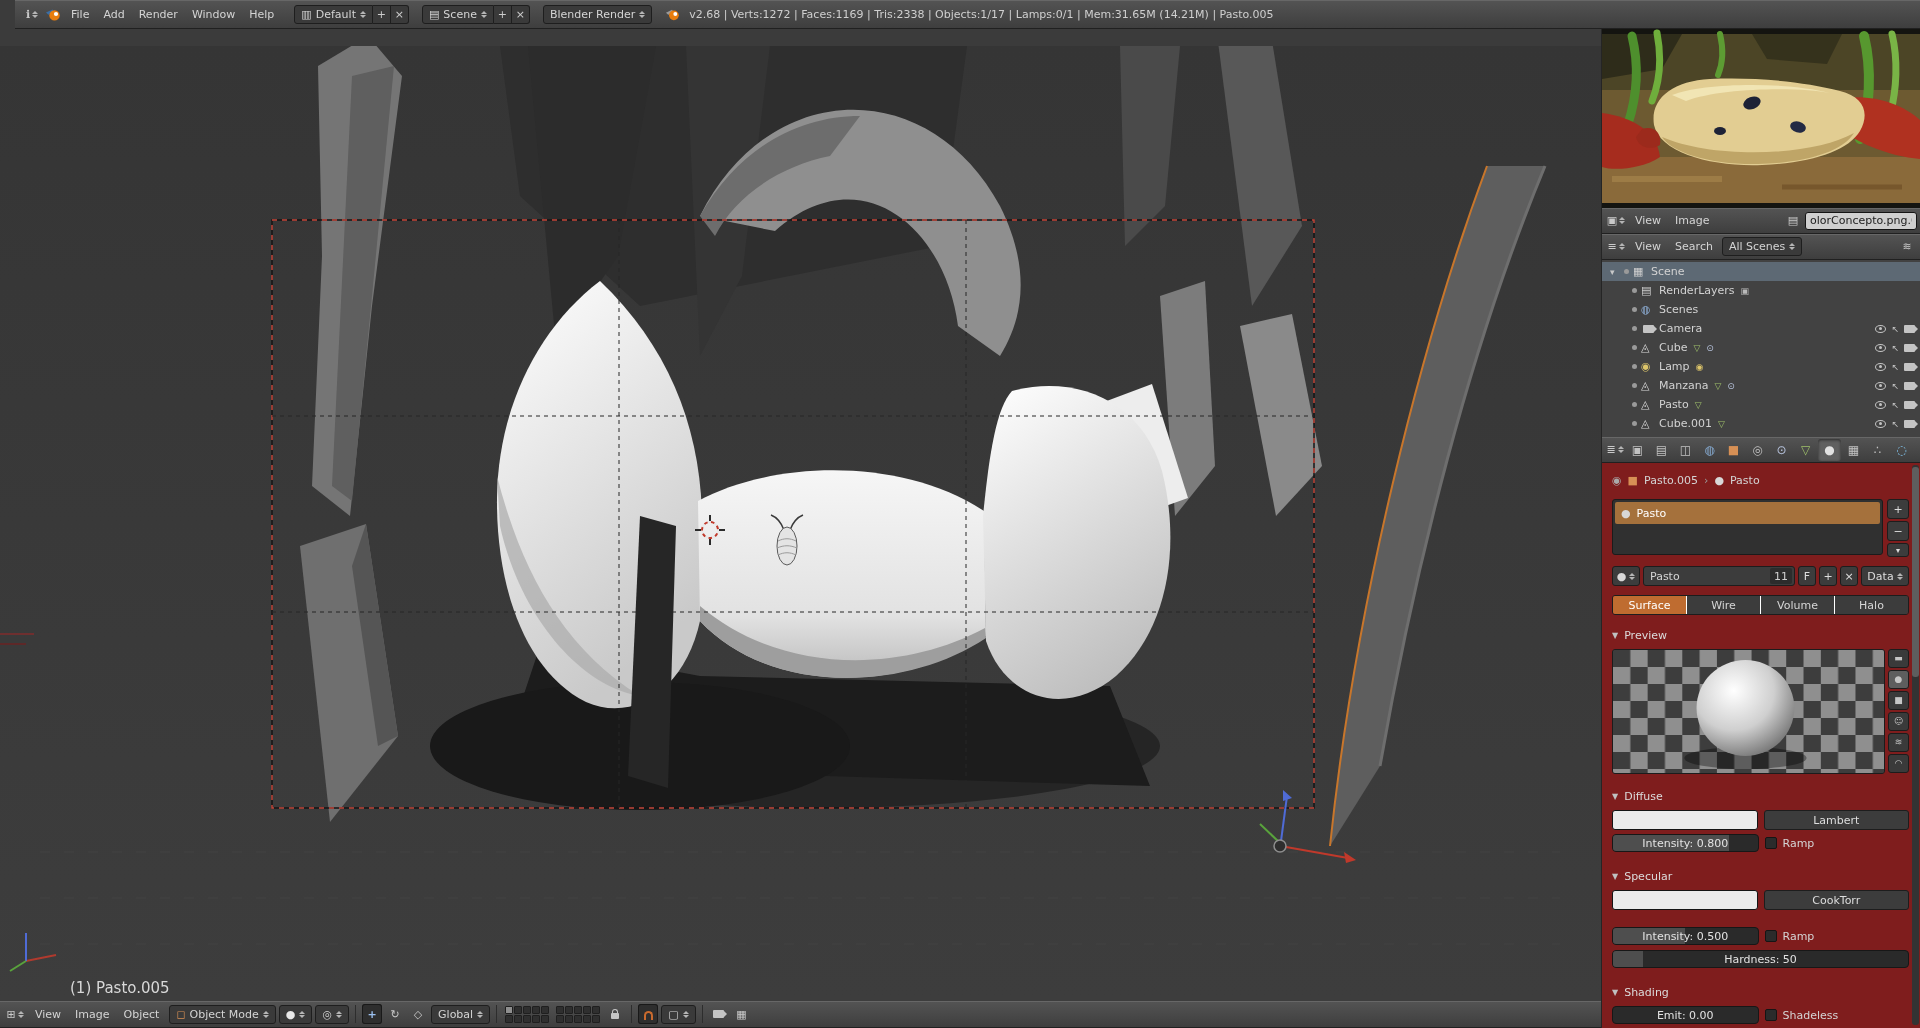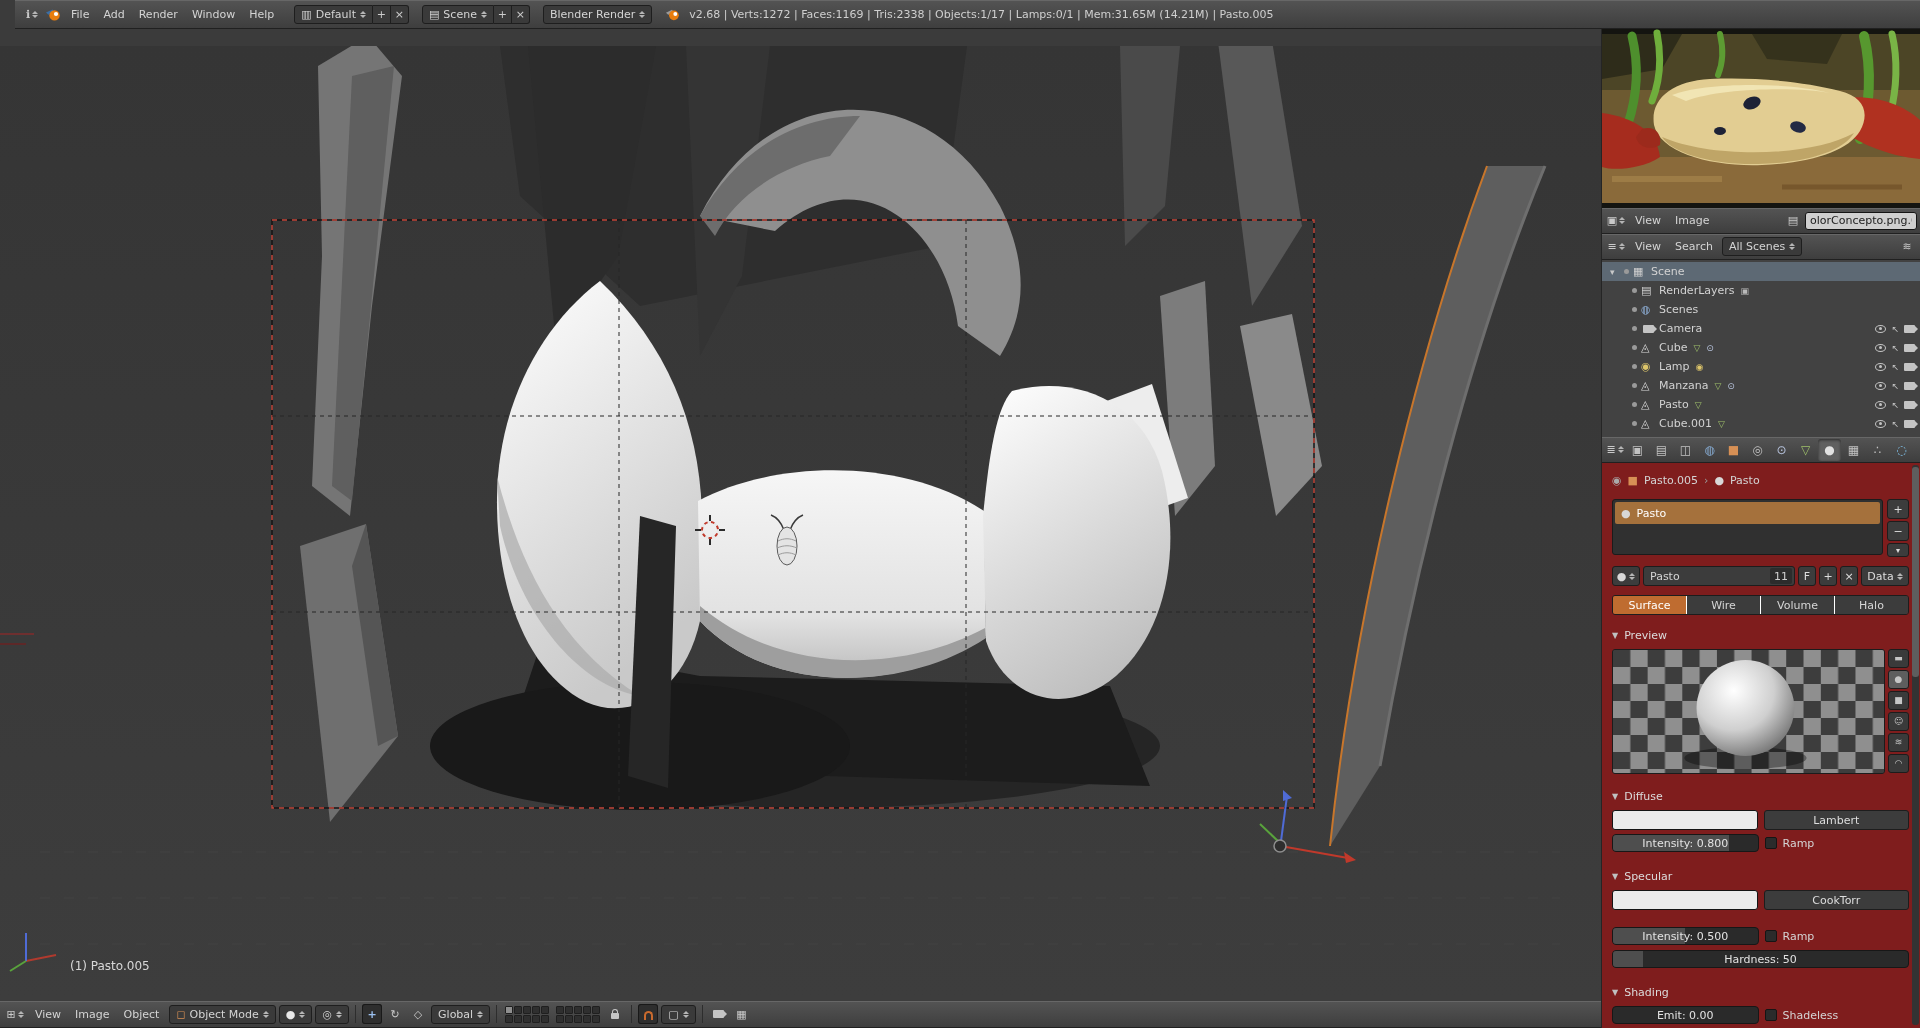--- a/index.html
+++ b/index.html
@@ -24,21 +24,21 @@
 .selwrap{display:inline-flex;align-items:center;margin-left:10px}
 .selwrap .dd{border-top-right-radius:0;border-bottom-right-radius:0}
 .sqbtn{width:18px;height:19px;display:inline-flex;align-items:center;justify-content:center;
   background:#3a3a3a;border:1px solid #1e1e1e;border-left:none;color:#ccc}
 .sqbtn:last-child{border-radius:0 3px 3px 0}
 
 #render-info{position:absolute;left:0;top:29px;width:1601px;height:17px;background:#000;color:#c6c6c6;
   display:flex;align-items:center;padding:0 8px;z-index:4}
 
 #viewport{position:absolute;left:0;top:46px;width:1601px;height:955px;overflow:hidden}
-#object-label{position:absolute;left:70px;bottom:28px;color:#d8d8d8;font-size:12px;z-index:3}
+#object-label{position:absolute;left:70px;bottom:4px;color:#d8d8d8;font-size:15px;z-index:3}
 
 #vp-toolbar{position:absolute;left:0;top:1001px;width:1601px;height:27px;padding:0 5px;gap:3px;z-index:5}
 .tbtn{min-width:20px;height:20px;display:inline-flex;align-items:center;justify-content:center;
   gap:2px;border-radius:3px;color:#c9c9c9}
 .tbtn.act{background:#2e2e2e;box-shadow:inset 0 0 0 1px #191919}
 .tsep{width:1px;height:18px;background:#2d2d2d;margin:0 3px}
 .layers{display:grid;grid-template-columns:repeat(5,8px);grid-auto-rows:8px;gap:1px;margin:0 2px}
 .layers i{background:#2f2f2f;border:1px solid #1f1f1f;border-radius:1px;display:block}
 .layers i.on{background:#8f8f8f}
 

